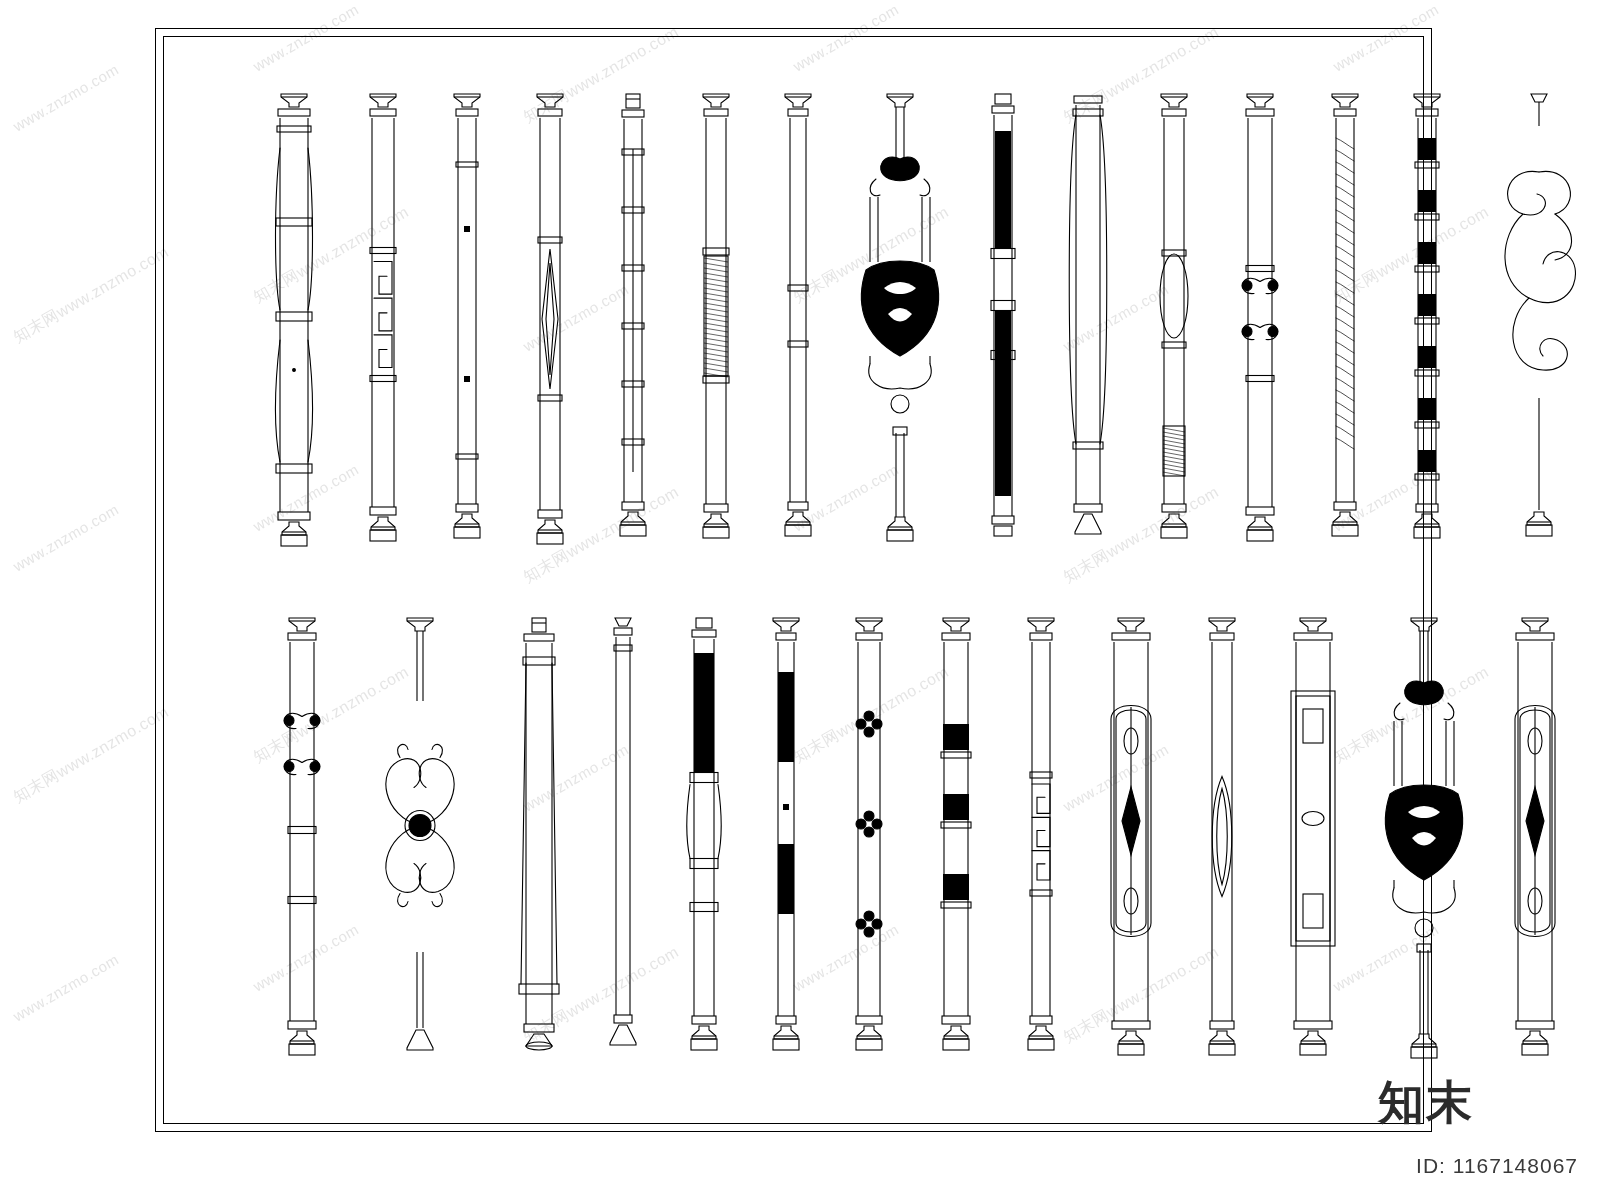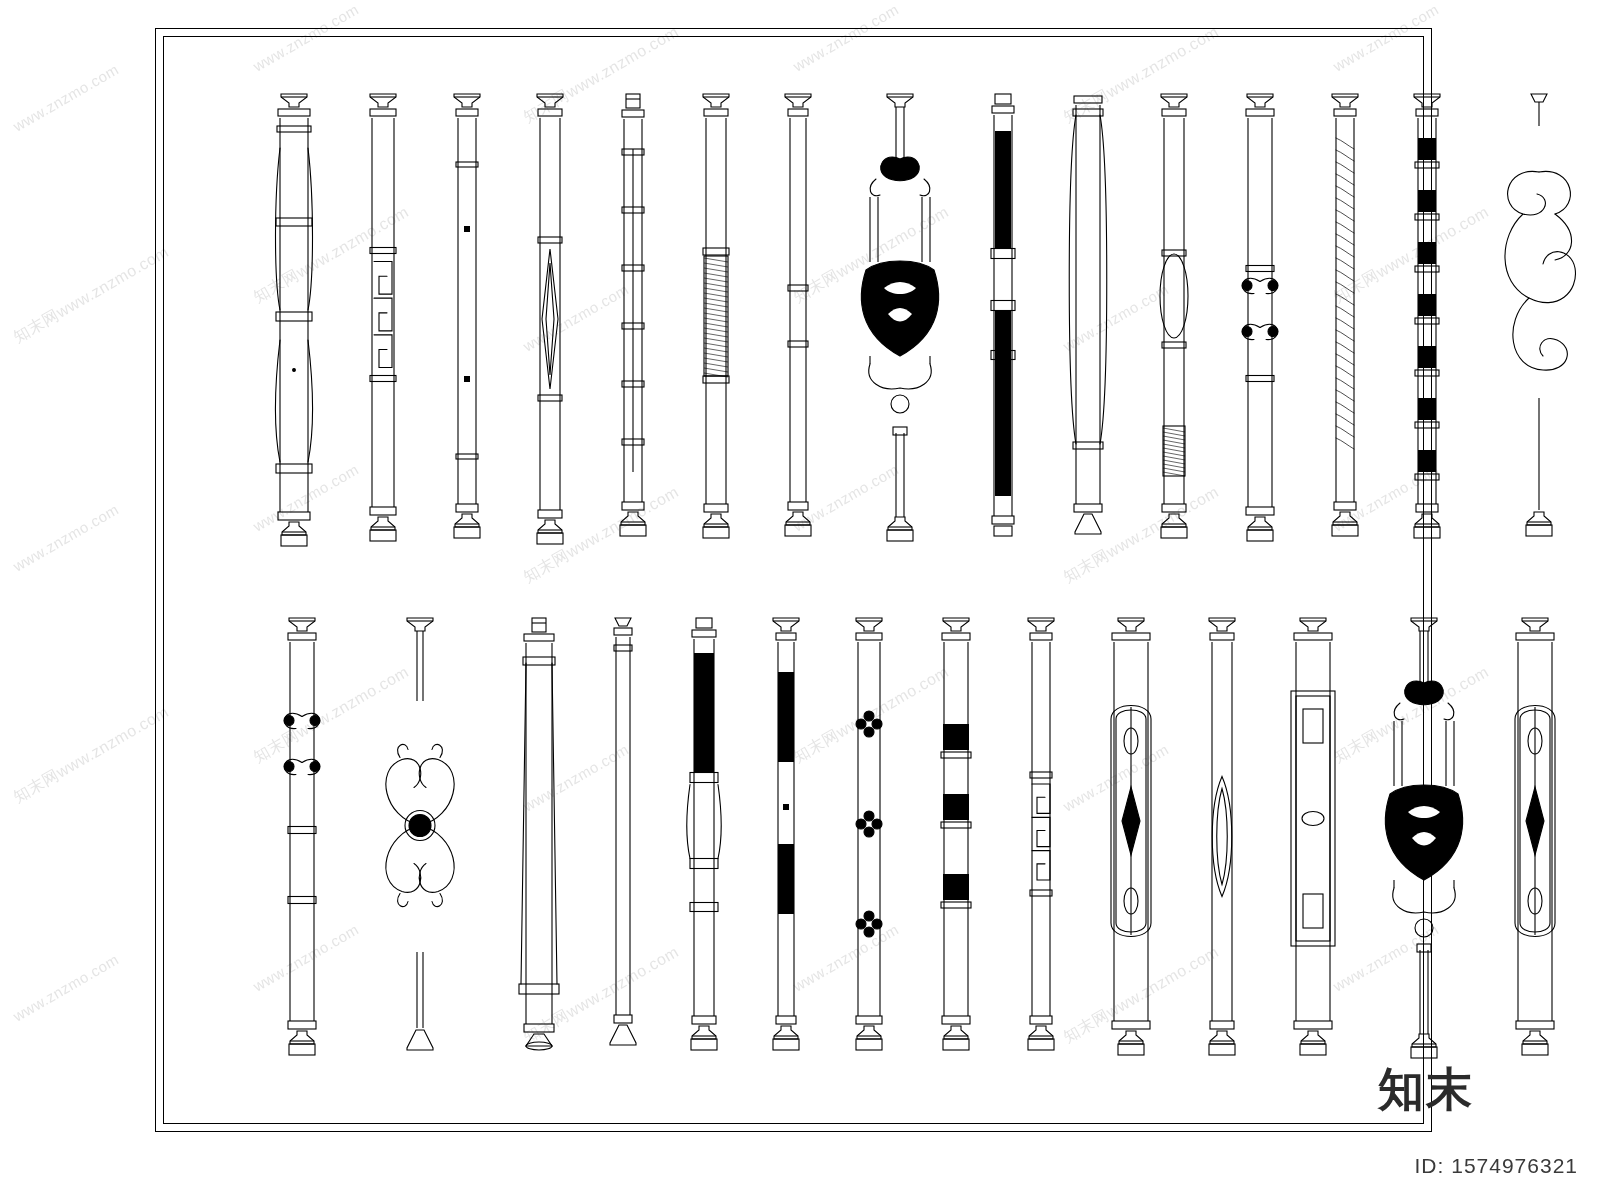--- a/index.html
+++ b/index.html
@@ -68,21 +68,21 @@
   }
   .col {
     position: relative;
   }
   .col svg { display: block; }
 
   
   .logo {
     position: absolute;
     right: 126px;
-    bottom: 79px;
+    bottom: 66px;
     font-size: 46px;
     font-weight: bold;
     color: #2b2b2b;
     letter-spacing: 2px;
     font-family: "DejaVu Sans", sans-serif;
   }
   .doc-id {
     position: absolute;
     right: 22px;
     bottom: 22px;
@@ -751,15 +751,15 @@
             <line x1="46" y1="30" x2="46" y2="408" stroke="#000" stroke-width="1.1"></line>
             <rect x="30" y="408" width="18" height="8" stroke="#000" stroke-width="1.1" fill="none"></rect>
             <rect x="35.5" y="254" width="7" height="7" fill="#000"></rect>
             <rect x="30" y="114" width="18" height="6" stroke="#000" stroke-width="1.1" fill="none"></rect>
           </svg>
         </div>
       </div>
     </div>
 
   <div class="logo">知末</div>
-  <div class="doc-id">ID: 1574976321</div>
+  <div class="doc-id">ID: 1167148067</div>
 
 </div>
 
 </body></html>

